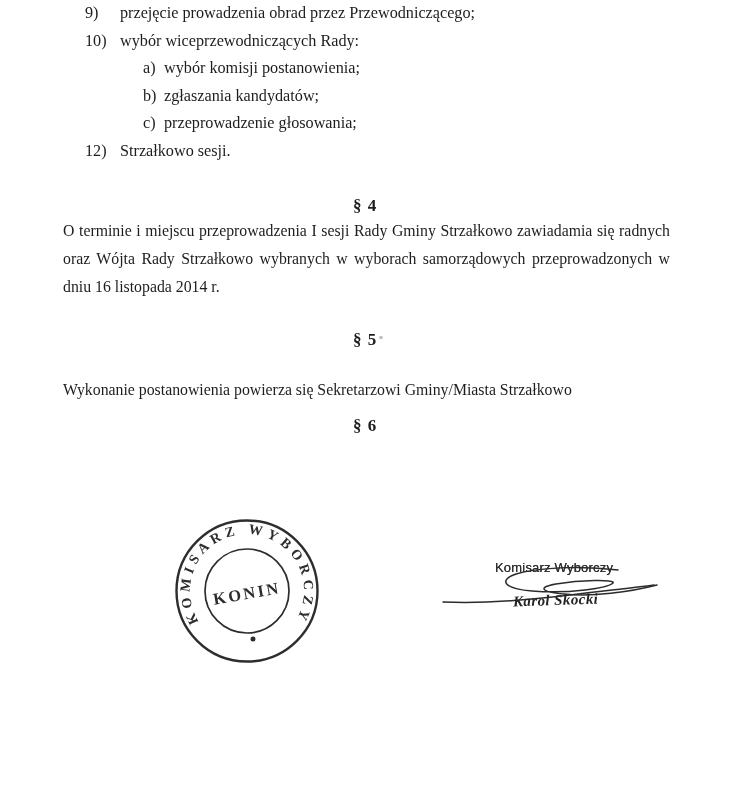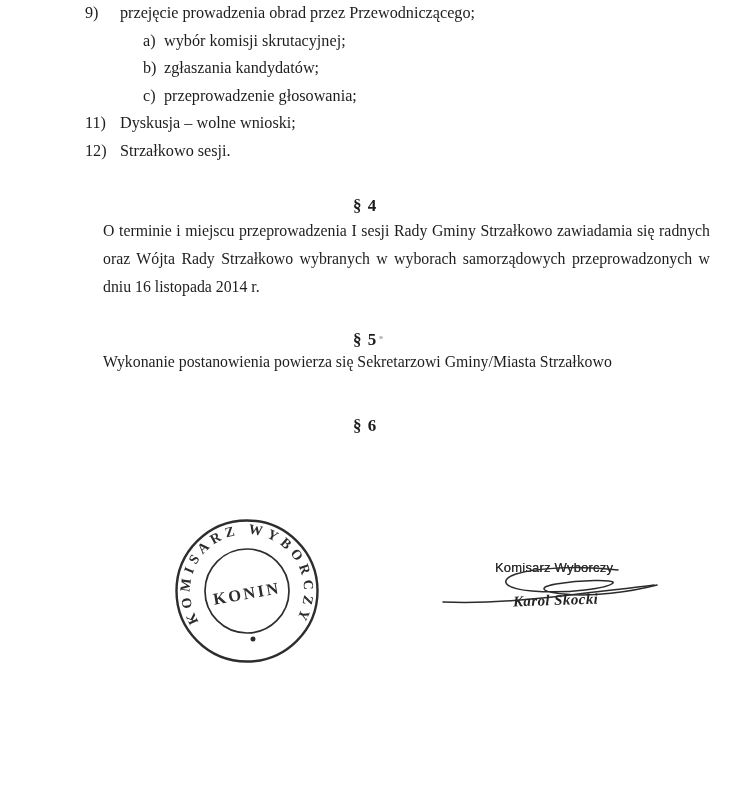--- a/index.html
+++ b/index.html
@@ -25,23 +25,23 @@
   
   .sechead {
     position: absolute; left: 0; width: 730px; height: 28px; line-height: 28px;
     text-align: center; font-weight: bold; font-size: 17px; letter-spacing: 1px;
   }
   .h4 { top: 192px; }
   .h5 { top: 326px; }
   .h6 { top: 412px; }
 
   
-  .para { position: absolute; left: 63px; width: 607px; font-size: 15.8px; margin-left: 40px; }
+  .para { position: absolute; left: 63px; width: 607px; font-size: 15.8px; }
   .p4 { top: 217px; }
-  .p5 { top: 348px; }
+  .p5 { top: 376px; }
   .p6 { top: 436px; }
   .pline { height: 28px; line-height: 28px; overflow: hidden; }
   .just { text-align: justify; text-align-last: justify; }
   .single { white-space: nowrap; font-family: Liberation Serif, serif; }
 
   .artifact {
     position: absolute; left: 379px; top: 336px; width: 4px; height: 3px;
     background: #8d8d8d; border-radius: 2px; opacity: 0.55;
   }
 
@@ -80,34 +80,34 @@
 <body>
 
 <div class="page">
 
   <div class="list">
     <div class="row">
       <span class="mk m-main">9)</span>
       <span class="tx t-main">przejęcie prowadzenia obrad przez Przewodniczącego;</span>
     </div>
     <div class="row">
+      <span class="mk m-main">10)</span>
+      <span class="tx t-main">wybór wiceprzewodniczących Rady:</span>
+    </div>
+    <div class="row">
       <span class="mk m-sub">a)</span>
-      <span class="tx t-sub">wybór komisji skrutacyjnej;</span>
+      <span class="tx t-sub">wybór komisji postanowienia;</span>
     </div>
     <div class="row">
       <span class="mk m-sub">b)</span>
       <span class="tx t-sub">zgłaszania kandydatów;</span>
     </div>
     <div class="row">
       <span class="mk m-sub">c)</span>
       <span class="tx t-sub">przeprowadzenie głosowania;</span>
-    </div>
-    <div class="row">
-      <span class="mk m-main">11)</span>
-      <span class="tx t-main">Dyskusja – wolne wnioski;</span>
     </div>
     <div class="row">
       <span class="mk m-main">12)</span>
       <span class="tx t-main">Strzałkowo sesji.</span>
     </div>
   </div>
 
   <div class="sechead h4">§ 4</div>
   <div class="para p4">
     <div class="pline just">O terminie i miejscu przeprowadzenia I sesji Rady Gminy Strzałkowo zawiadamia się radnych</div>

